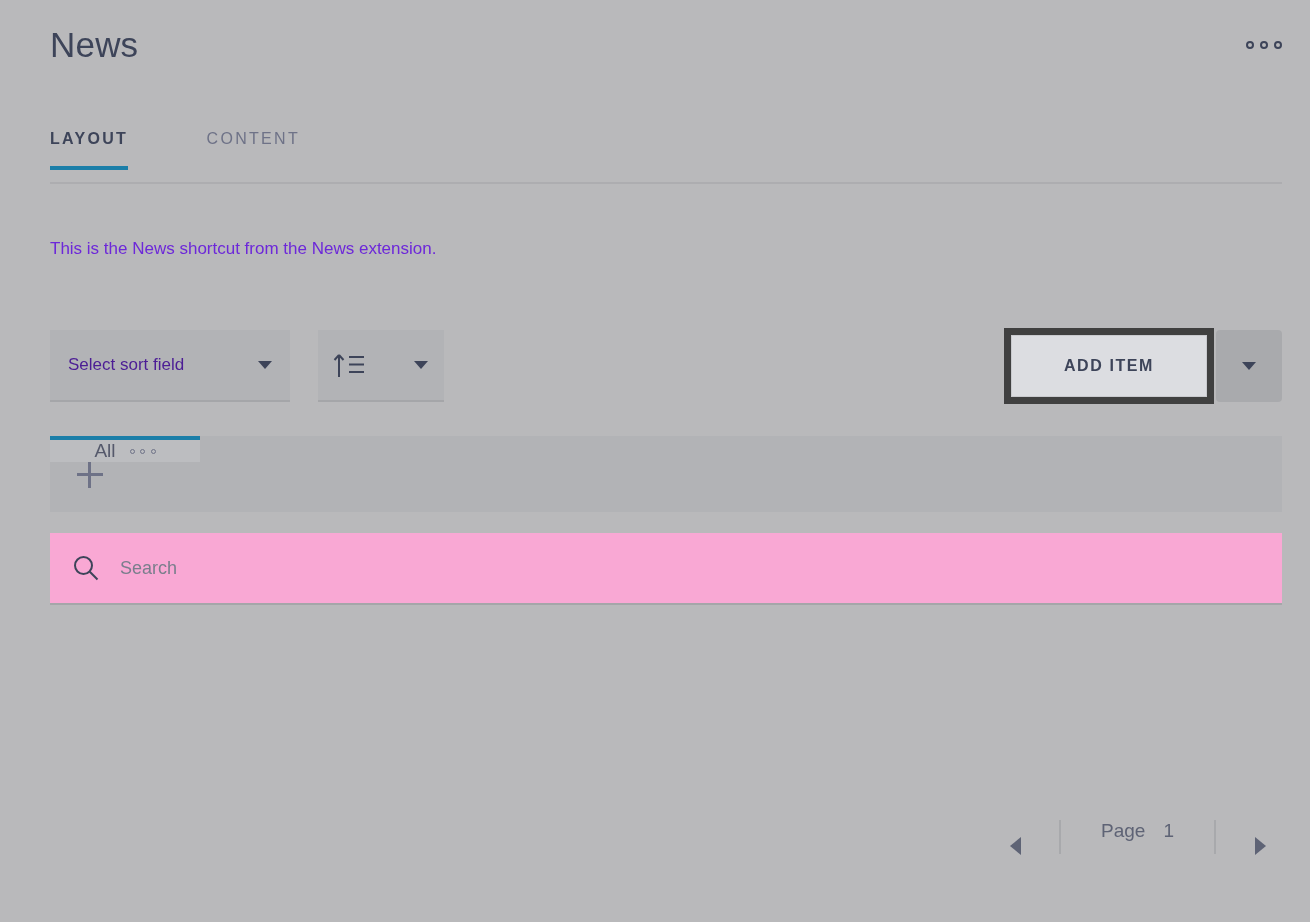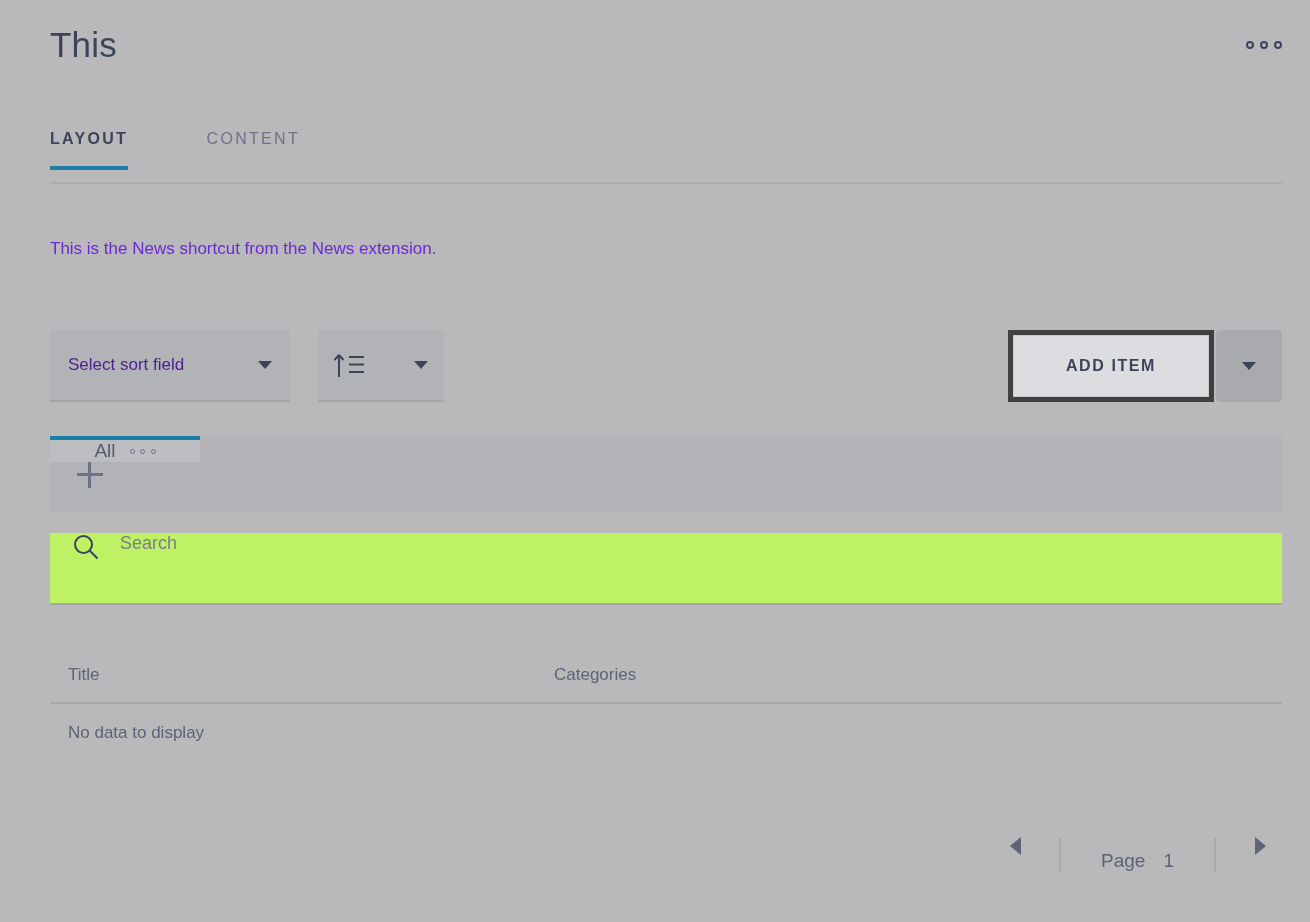--- a/index.html
+++ b/index.html
@@ -147,21 +147,21 @@
 
   
   .add-group {
     position: absolute;
     right: 0; top: 0;
     height: 72px;
     display: flex;
     align-items: center;
   }
   .add-highlight {
-    border: 5px solid #404040;
+    border: 7px solid #404040;
     padding: 0;
     background: #fc5584;
     margin-right: 2px;
     display: flex;
   }
   .add-item-btn {
     width: 196px;
     height: 62px;
     background: #dcdde1;
     border: 1px solid #c9cace;
@@ -248,24 +248,24 @@
   .plus-icon:before { left: 0; right: 0; top: 11px; height: 3px; }
   .plus-icon:after { top: 0; bottom: 0; left: 11px; width: 3px; }
 
   
   .searchbar {
     position: absolute;
     top: 533px;
     left: 50px;
     right: 28px;
     height: 72px;
-    background: #bef264;
+    background: #f9a8d4;
     border-bottom: 2px solid #a5a6a9;
     display: flex;
-    align-items: flex-start;
+    align-items: center;
     cursor: text;
   }
   .search-icon {
     margin-left: 22px;
     margin-right: 20px;
     width: 28px;
     height: 28px;
   }
   .search-input {
     flex: 1;
@@ -307,21 +307,21 @@
     color: #5e6375;
   }
 
   
   .pagination {
     position: absolute;
     top: 820px;
     right: 28px;
     height: 52px;
     display: flex;
-    align-items: flex-end;
+    align-items: flex-start;
     gap: 22px;
   }
   .page-arrow {
     width: 44px;
     height: 52px;
     display: flex;
     align-items: center;
     justify-content: center;
     cursor: pointer;
     background: transparent;
@@ -356,21 +356,21 @@
     font-size: 19px;
     color: #5e6375;
   }
 </style>
 </head>
 <body>
 
 <div class="page">
 
   <div class="header">
-    <div class="page-title">This</div>
+    <div class="page-title">News</div>
     <div class="header-menu">
       <span class="dot-ring"></span>
       <span class="dot-ring"></span>
       <span class="dot-ring"></span>
     </div>
   </div>
 
   <div class="tabbar">
     <span class="tab active">LAYOUT</span>
     <span class="tab inactive">CONTENT</span>
@@ -419,27 +419,20 @@
   </div>
 
   <div class="searchbar">
     <svg class="search-icon" viewBox="0 0 28 28">
       <circle cx="11.5" cy="11.5" r="8.5" stroke="#3d4459" stroke-width="2" fill="none"></circle>
       <path d="M17.8 17.8 L25.5 25.5" stroke="#3d4459" stroke-width="2" fill="none"></path>
     </svg>
     <input class="search-input" type="text" placeholder="Search" style="">
   </div>
 
-  <div class="table">
-    <div class="thead">
-      <div class="th th-title">Title</div>
-      <div class="th th-categories">Categories</div>
-    </div>
-    <div class="tbody-empty">No data to display</div>
-  </div>
 
   <div class="pagination">
     <button class="page-arrow">
       <span class="tri-left"></span>
     </button>
     <span class="vdiv"></span>
     <span class="page-label">
       <span>Page</span>
       <span class="page-number">1</span>
     </span>

